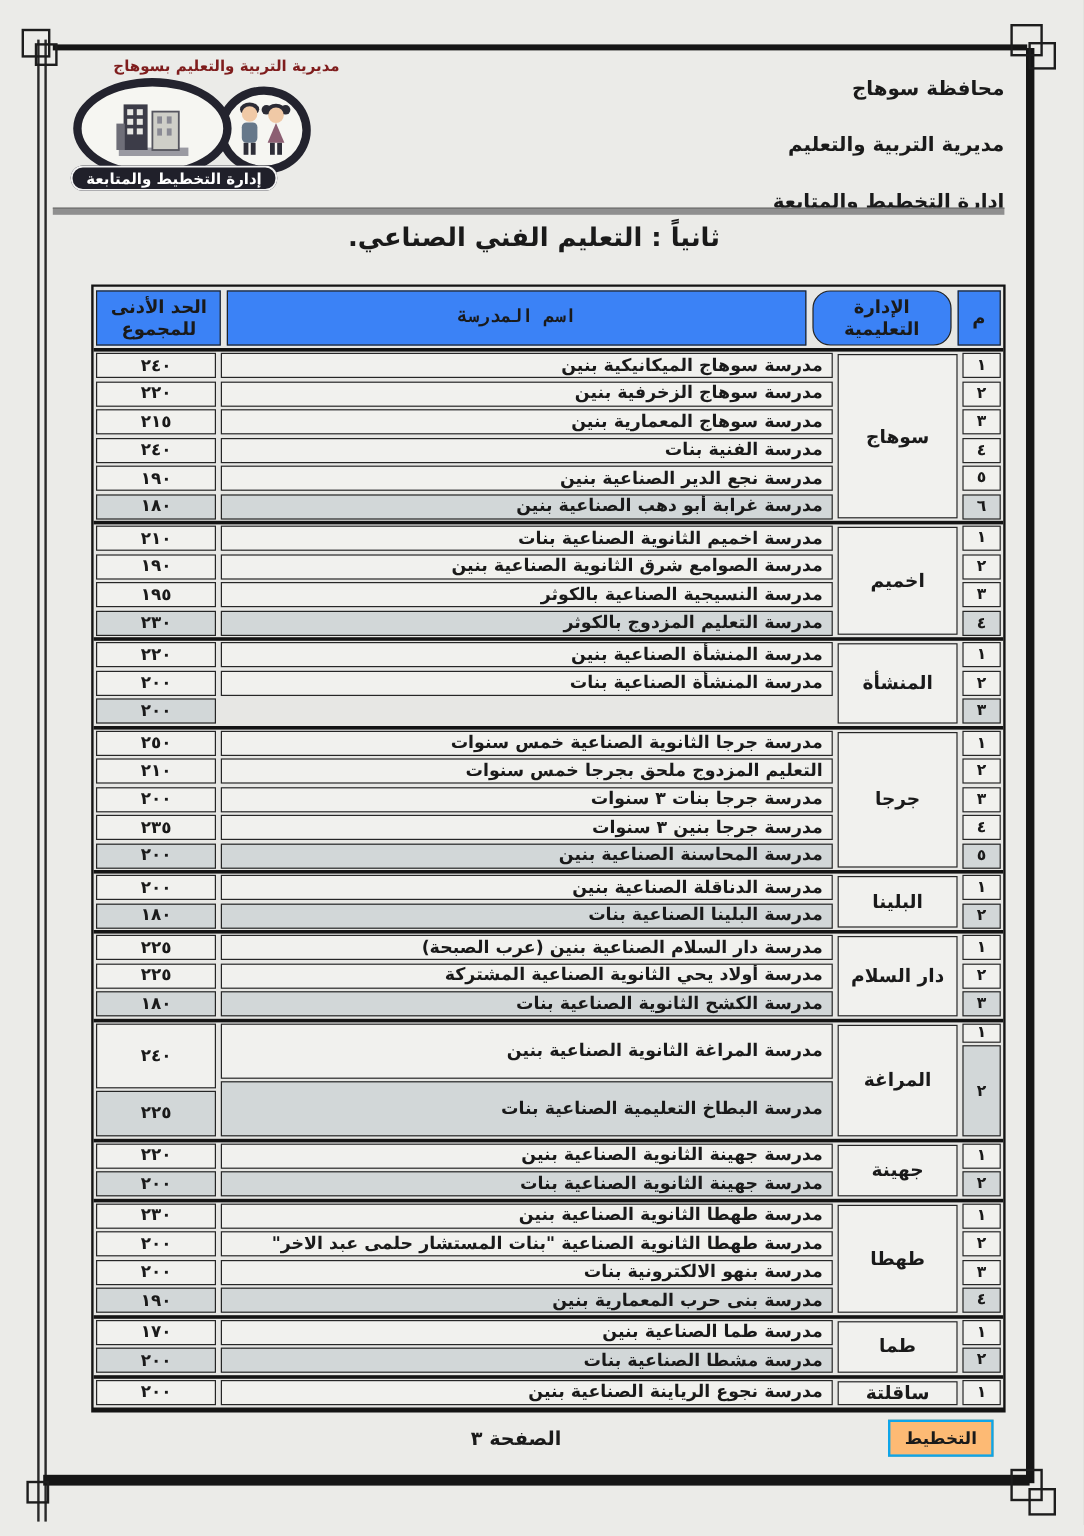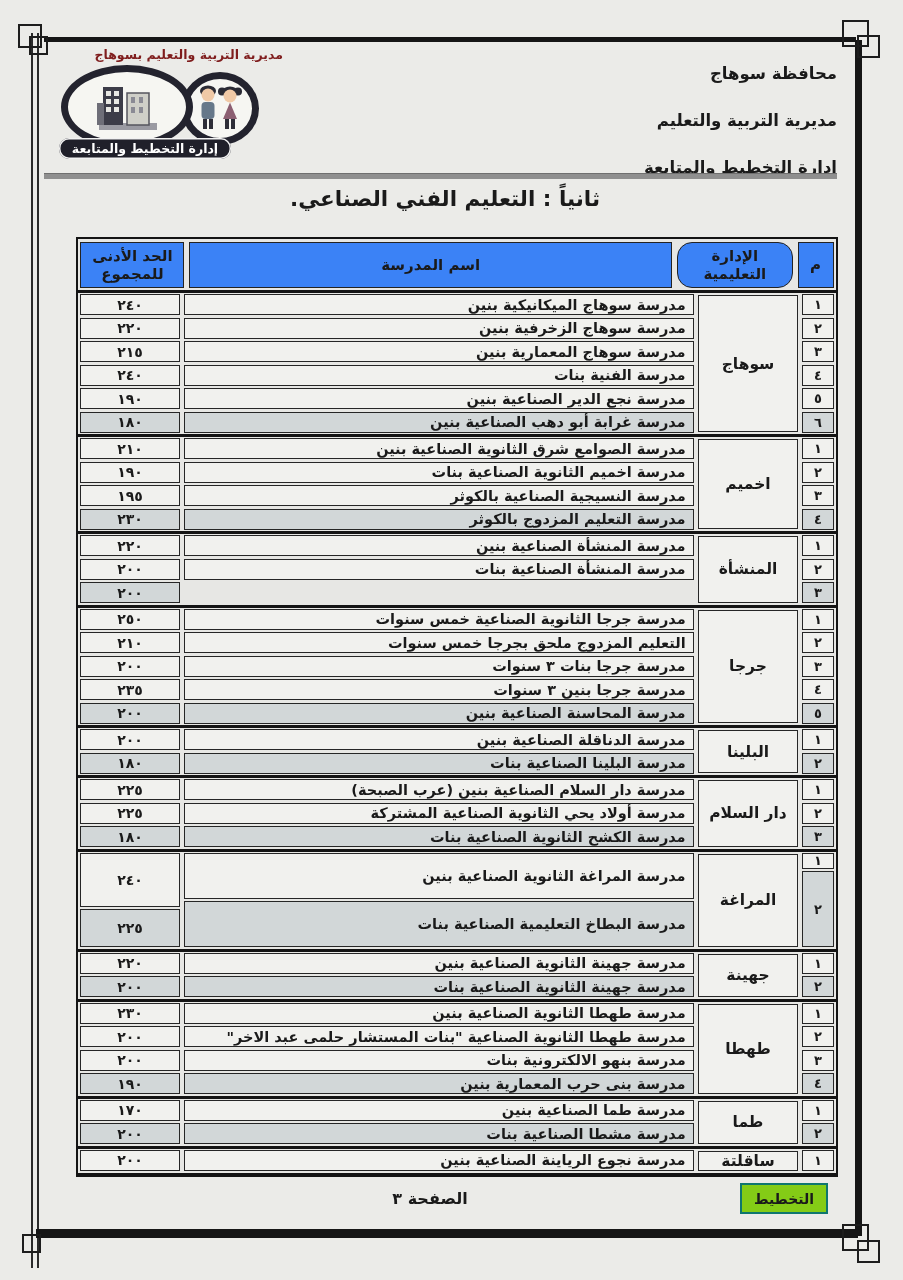--- a/index.html
+++ b/index.html
@@ -45,21 +45,21 @@
   
   *{box-sizing:border-box;}
   .doc-table{position:absolute;left:76px;top:237px;width:762px;direction:rtl;
     border:2.5px solid #141414;border-bottom-width:4px;background:#e7e7e4;}
   .thead{display:flex;border-bottom:3px solid #141414;height:54px;}
   .thead .hcell{margin:2.5px 2.4px;border:1.6px solid #232323;background:#3b82f6;
     display:flex;align-items:center;justify-content:center;text-align:center;
     font-weight:bold;font-size:15px;line-height:1.2;}
   .w-m{width:36px;}
   .w-admin{width:116px;border-radius:15px;}
-  .w-school{flex:1;}
+  .w-school{flex:1;font-family:Liberation Mono, monospace;}
   .w-score{width:104px;}
   .group{display:flex;}
   .group + .group{border-top:3.5px solid #141414;}
   .col{display:flex;flex-direction:column;}
   .col-m{width:36px;}
   .col-admin{width:104px;}
   .col-school{flex:1;min-width:0;}
   .col-score{width:104px;}
   .cell{margin:1.25px 2.4px;border:1.5px solid #262626;background:#f1f1ee;
     font-weight:bold;display:flex;align-items:center;}
@@ -72,22 +72,22 @@
   .grp-maragha .col-school .cell{height:46px;}
   .grp-maragha .col-score .cell:first-child{height:54px;}
   .grp-maragha .col-score .cell:last-child{height:38px;}
   .grp-maragha .col-m .cell:first-child{height:16px;}
   .grp-maragha .col-m .cell:last-child{height:76px;}
 
   
   .page-label{position:absolute;left:370px;top:1189px;width:120px;text-align:center;
     direction:rtl;font-size:16px;font-weight:bold;}
   .stamp-box{position:absolute;left:740px;top:1183px;width:88px;height:31px;
-    border:2px solid #0f766e;display:flex;align-items:center;justify-content:center;
-    direction:rtl;font-size:14px;font-weight:bold;background:#84cc16;}
+    border:2px solid #0ea5e9;display:flex;align-items:center;justify-content:center;
+    direction:rtl;font-size:14px;font-weight:bold;background:#fdba74;}
 </style>
 </head>
 <body>
 
 <div class="page">
 
   <div class="frame-left"></div>
   <div class="frame-top"></div>
   <div class="frame-right"></div>
   <div class="frame-bottom"></div>
@@ -191,22 +191,22 @@
           <div class="col col-m">
             <div class="cell m-cell">١</div>
             <div class="cell m-cell">٢</div>
             <div class="cell m-cell">٣</div>
             <div class="cell m-cell shaded">٤</div>
           </div>
           <div class="col col-admin">
             <div class="cell admin-cell">اخميم</div>
           </div>
           <div class="col col-school">
+            <div class="cell school-cell">مدرسة اخميم الثانوية الصناعية بنات</div>
             <div class="cell school-cell">مدرسة الصوامع شرق الثانوية الصناعية بنين</div>
-            <div class="cell school-cell">مدرسة اخميم الثانوية الصناعية بنات</div>
             <div class="cell school-cell">مدرسة النسيجية الصناعية بالكوثر</div>
             <div class="cell school-cell shaded">مدرسة التعليم المزدوج بالكوثر</div>
           </div>
           <div class="col col-score">
             <div class="cell score-cell">٢١٠</div>
             <div class="cell score-cell">١٩٠</div>
             <div class="cell score-cell">١٩٥</div>
             <div class="cell score-cell shaded">٢٣٠</div>
           </div>
         </div>

